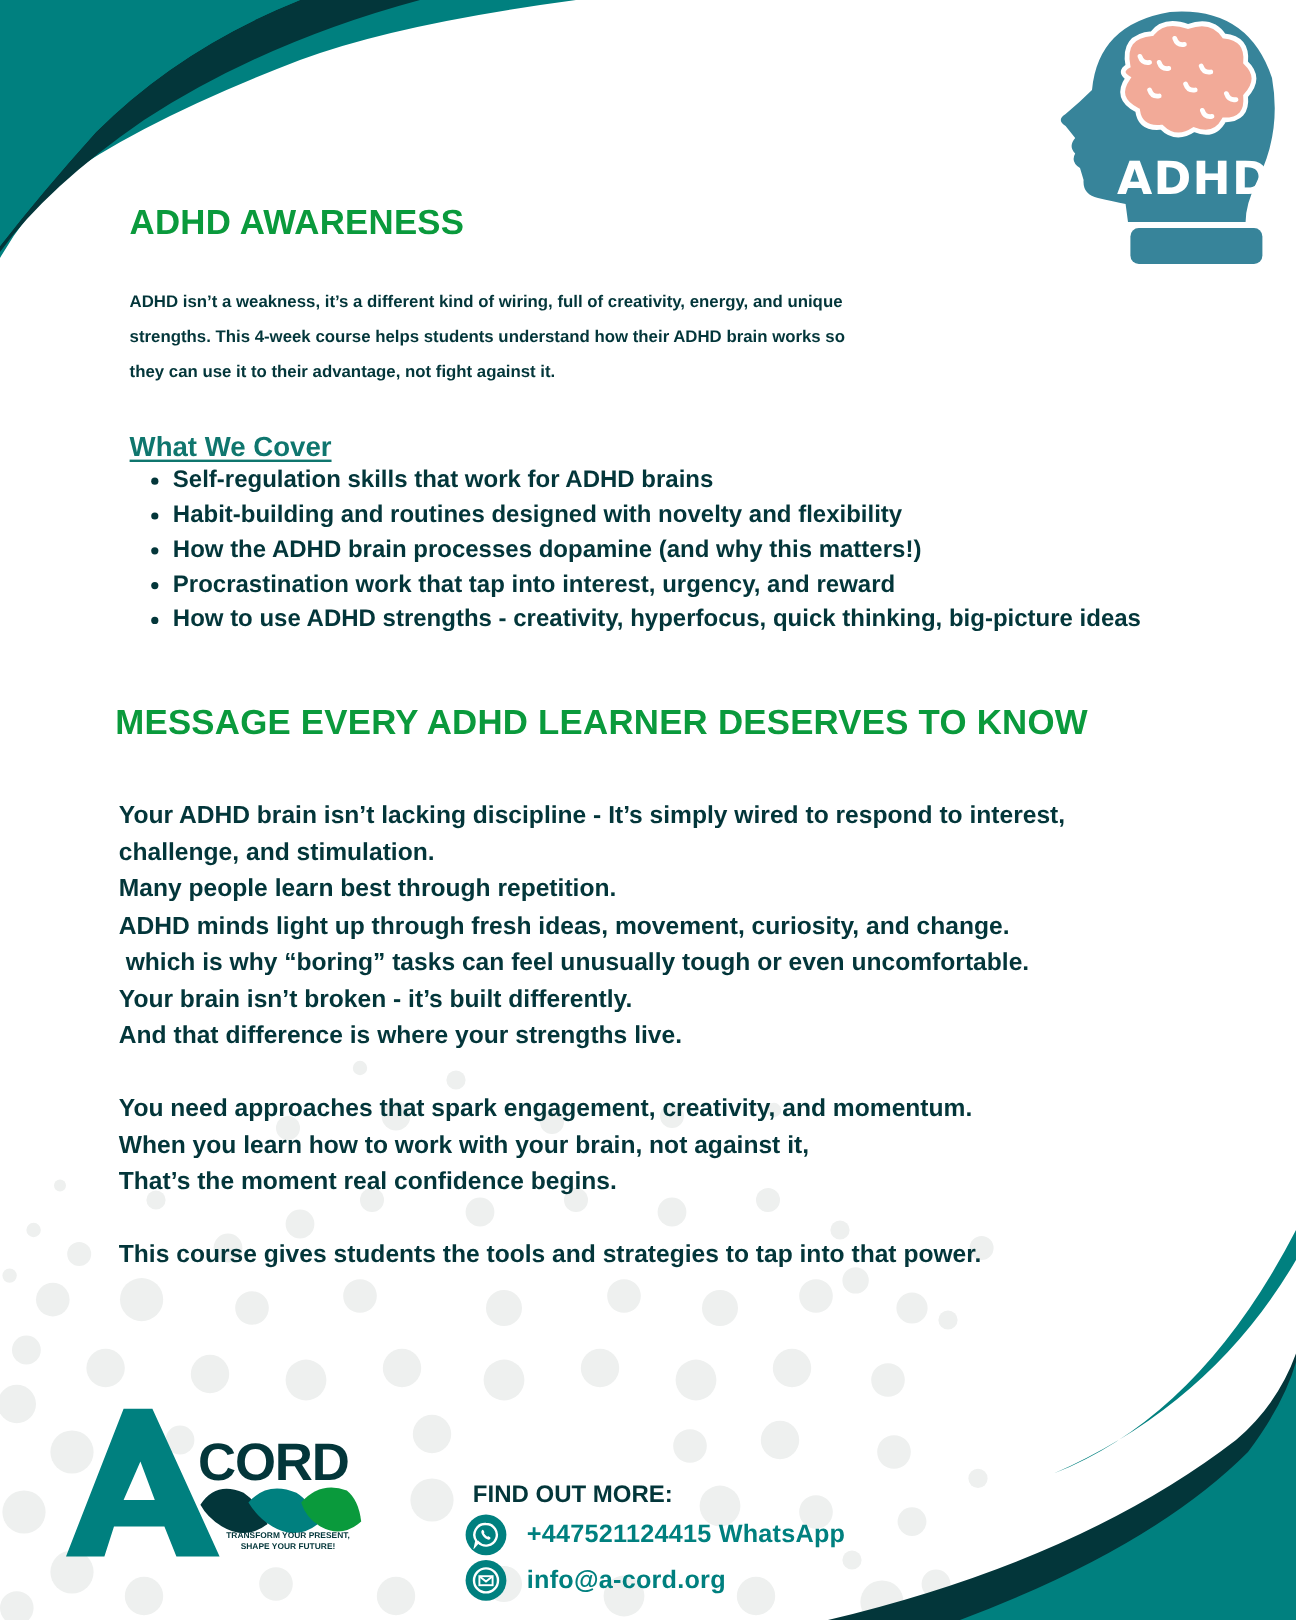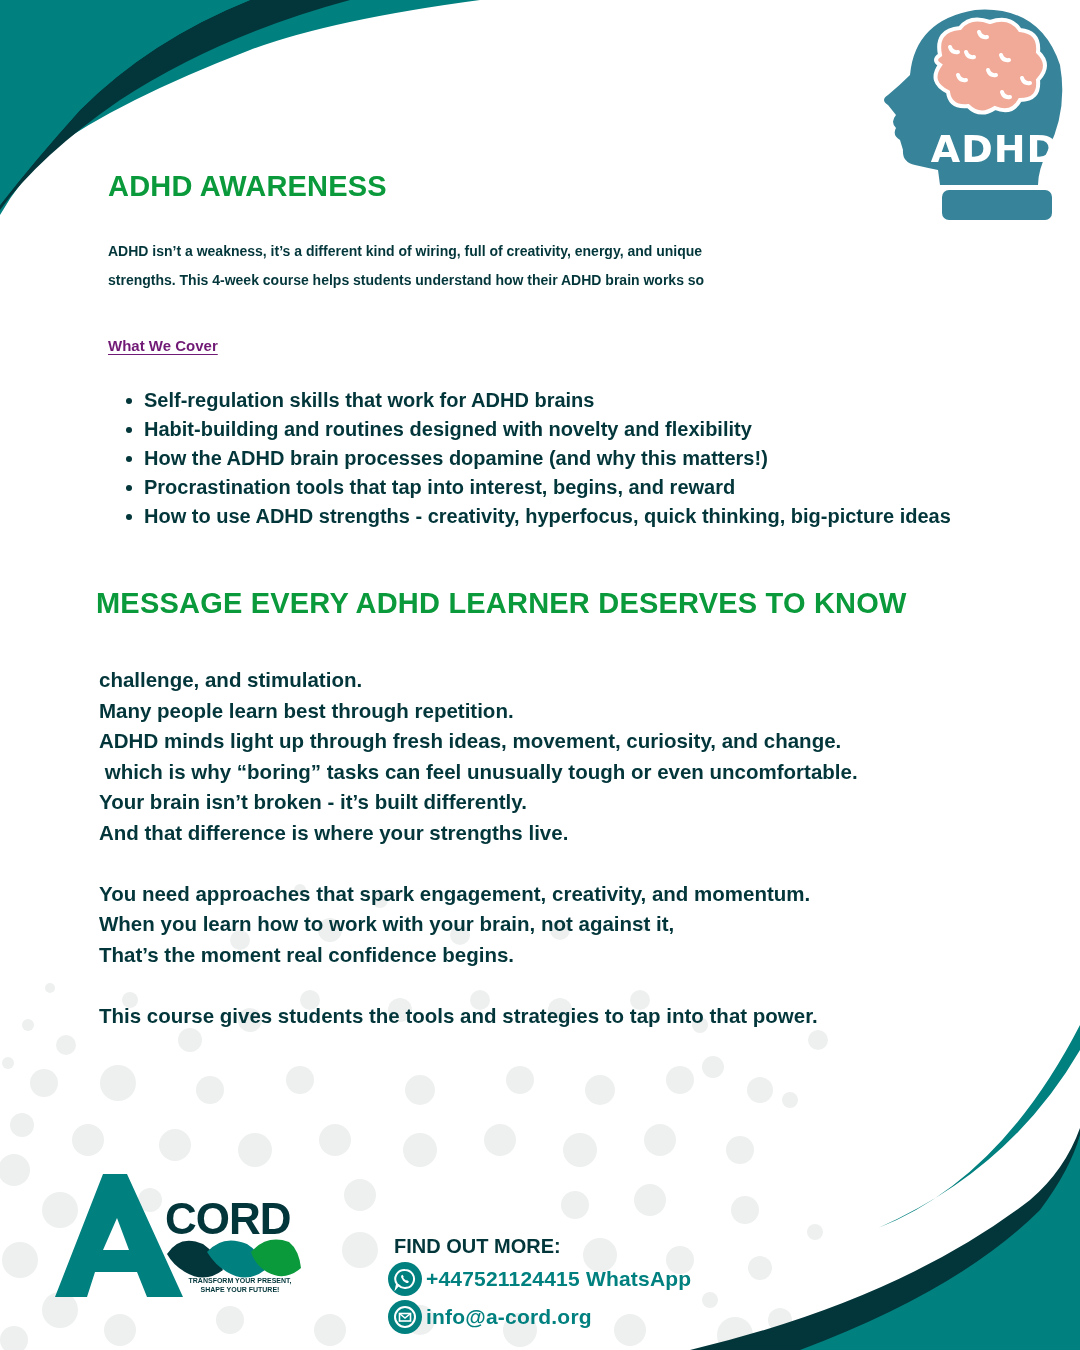--- a/index.html
+++ b/index.html
@@ -16,22 +16,22 @@
       font-weight: bold;
       letter-spacing: 0.2px;
     }
 
     #title1 { left: 108px; top: 170px; font-size: 29px; }
     #intro {
       left: 108px; top: 237px; width: 930px;
       font-size: 14px; font-weight: bold; line-height: 29px; color: #03363a;
     }
     #cover-heading {
-      left: 108px; top: 337px; font-size: 15px; font-weight: bold;
-      text-decoration: underline; text-underline-offset: 3px; color: #701a75;
+      left: 108px; top: 359px; font-size: 23px; font-weight: bold;
+      text-decoration: underline; text-underline-offset: 3px; color: #0f766e;
     }
     #cover-list {
       left: 126px; top: 386px; width: 940px;
       list-style: none; font-size: 20px; font-weight: bold; color: #03363a;
     }
     #cover-list li { height: 29px; line-height: 29px; display: flex; align-items: center; }
     #cover-list li .bullet {
       display: inline-block; width: 6px; height: 6px; border-radius: 50%;
       background: #03363a; margin-right: 12px; flex: none;
     }
@@ -57,21 +57,21 @@
     }
 
     
     #contact { left: 388px; top: 1188px; width: 360px; }
     .contact-heading { font-size: 20px; font-weight: bold; color: #03363a; margin-left: 6px; height: 28px; line-height: 28px; margin-top: 44px; }
     .contact-row { display: flex; align-items: center; height: 38px; }
     .contact-icon {
       width: 34px; height: 34px; border-radius: 50%; background: #00807f;
       display: flex; align-items: center; justify-content: center; flex: none;
     }
-    .contact-text { color: #00807f; font-weight: bold; font-size: 21px; margin-left: 4px; letter-spacing: 0.2px; }
+    .contact-text { color: #00807f; font-weight: bold; font-size: 21px; margin-left: 17px; letter-spacing: 0.2px; }
 
     
     #adhd-icon { left: 870px; top: 0px; width: 200px; height: 225px; }
   </style>
 </head>
 <body>
 
 <svg class="dots" viewBox="0 0 1080 1350" xmlns="http://www.w3.org/2000/svg">
   <g fill="#eef0ef">
     <circle cx="645" cy="925" r="6"></circle>
@@ -173,50 +173,52 @@
     </g>
     <text x="125" y="162" text-anchor="middle" font-family="DejaVu Sans, sans-serif" font-size="38" font-weight="bold" fill="#ffffff" letter-spacing="1">ADHD</text>
   </svg>
 </div>
 
 <h1 class="section h-green" id="title1">ADHD AWARENESS</h1>
 
 <div class="section" id="intro">
   <div>ADHD isn’t a weakness, it’s a different kind of wiring, full of creativity, energy, and unique</div>
   <div>strengths. This 4-week course helps students understand how their ADHD brain works so</div>
+  <div>they can use it to their advantage, not fight against it.</div>
 </div>
 
 <h2 class="section" id="cover-heading">What We Cover</h2>
 
 <ul class="section" id="cover-list">
   <li>
       <span class="bullet"></span>
       <span>Self-regulation skills that work for ADHD brains</span>
     </li>
   <li>
       <span class="bullet"></span>
       <span>Habit-building and routines designed with novelty and flexibility</span>
     </li>
   <li>
       <span class="bullet"></span>
       <span>How the ADHD brain processes dopamine (and why this matters!)</span>
     </li>
   <li>
       <span class="bullet"></span>
-      <span>Procrastination tools that tap into interest, begins, and reward</span>
+      <span>Procrastination work that tap into interest, urgency, and reward</span>
     </li>
   <li>
       <span class="bullet"></span>
       <span>How to use ADHD strengths - creativity, hyperfocus, quick thinking, big-picture ideas</span>
     </li>
 </ul>
 
 <h1 class="section h-green" id="title2">MESSAGE EVERY ADHD LEARNER DESERVES TO KNOW</h1>
 
 <div class="section" id="message">
+  <div class="line">Your ADHD brain isn’t lacking discipline - It’s simply wired to respond to interest,</div>
   <div class="line">challenge, and stimulation.</div>
   <div class="line">Many people learn best through repetition.</div>
   <div class="line">ADHD minds light up through fresh ideas, movement, curiosity, and change.</div>
   <div class="line"> which is why “boring” tasks can feel unusually tough or even uncomfortable.</div>
   <div class="line">Your brain isn’t broken - it’s built differently.</div>
   <div class="line">And that difference is where your strengths live.</div>
   <div class="gap"></div>
   <div class="line">You need approaches that spark engagement, creativity, and momentum.</div>
   <div class="line">When you learn how to work with your brain, not against it,</div>
   <div class="line">That’s the moment real confidence begins.</div>

